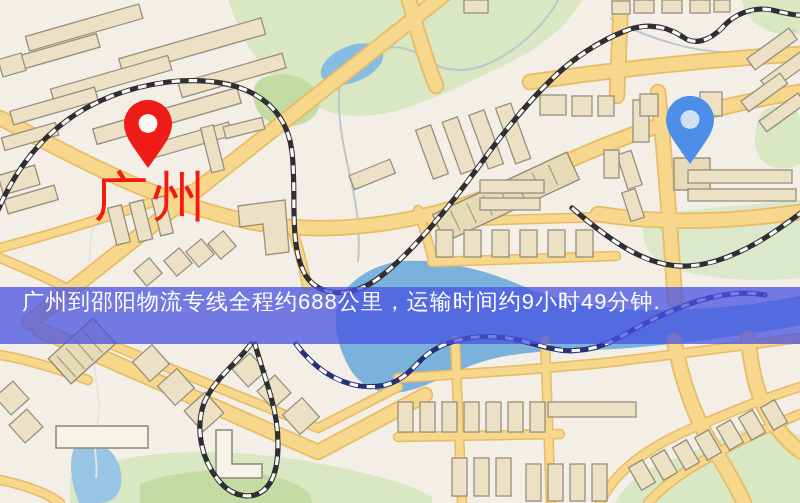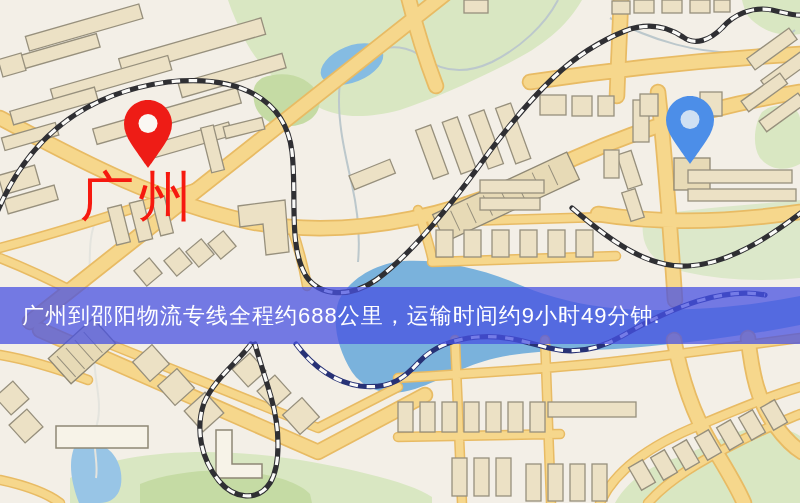--- a/index.html
+++ b/index.html
@@ -22,23 +22,23 @@
   .min.cas{stroke-width:10.5;} .min.rd{stroke-width:7.5;}
   .b{fill:#ece1c5;stroke:#97907d;stroke-width:1.3;}
   .b2{fill:#e7dab6;stroke:#8f8875;stroke-width:1.3;}
   .bw{fill:#f7f3e8;stroke:#8f8875;stroke-width:1.5;}
   .hatch{stroke:#97907d;stroke-width:1;fill:none;}
   .rwb{fill:none;stroke:#2f2f33;stroke-width:5.2;stroke-linecap:round;}
   .rwb.navy{stroke:#273276;}
   .rwd{fill:none;stroke:#fafaf8;stroke-width:3.2;stroke-dasharray:8.5 8.5;stroke-linecap:butt;}
   .pin{position:absolute;}
   .city-label{position:absolute;font-family:"DejaVu Serif","Liberation Serif",serif;line-height:1;white-space:nowrap;}
-  .city-label.origin{left:80px;top:170px;font-size:54px;letter-spacing:4px;}
+  .city-label.origin{left:94px;top:170px;font-size:54px;letter-spacing:4px;}
   .city-label.dest{left:640px;top:177px;font-size:45px;letter-spacing:6px;font-weight:bold;}
-  .banner{position:absolute;left:0;top:287px;width:800px;height:57px;display:flex;align-items:center;}
+  .banner{position:absolute;left:0;top:287px;width:800px;height:57px;display:flex;}
   .banner span{padding-left:22px;font-size:22px;letter-spacing:1px;white-space:nowrap;}
 </style>
 </head>
 <body>
 
 <div class="stage">
 
   <svg class="map" width="800" height="503" viewBox="0 0 800 503">
     <defs>
       <path id="rdM" d="M445,-6 L30,322 M0,118 C70,155 150,200 250,222 C360,242 470,210 545,172 C620,135 700,108 800,92 M408,-4 C416,28 426,60 436,86 M621,-4 C620,32 618,64 617,96 M658,92 C665,155 670,225 675,300 M530,82 C610,70 700,60 800,54 M40,330 L318,452 L425,395 M674,340 C682,382 694,415 710,442 C724,466 736,484 744,503 M748,338 C752,374 758,402 775,425 C786,440 795,448 802,452 M598,214 C660,224 730,222 800,212"></path>

